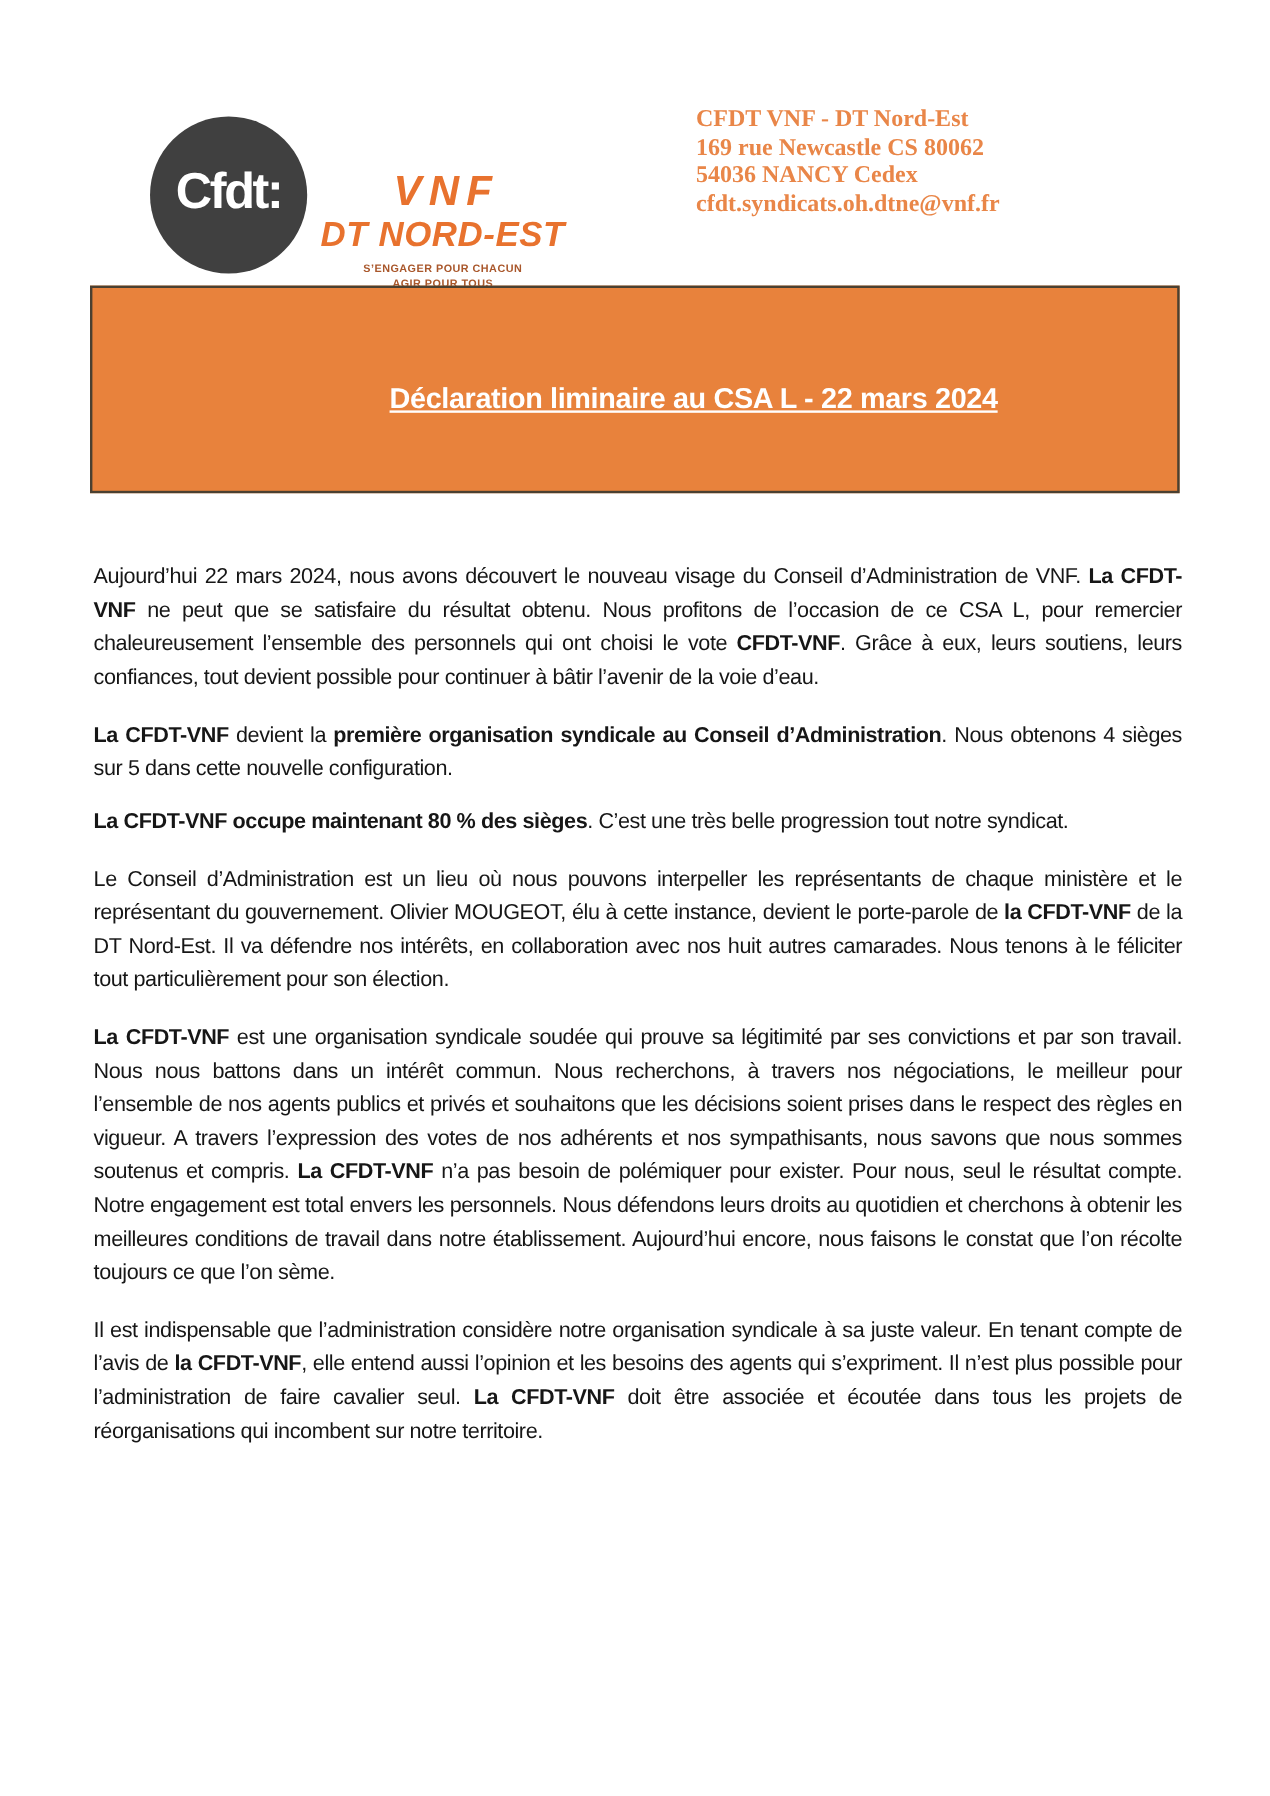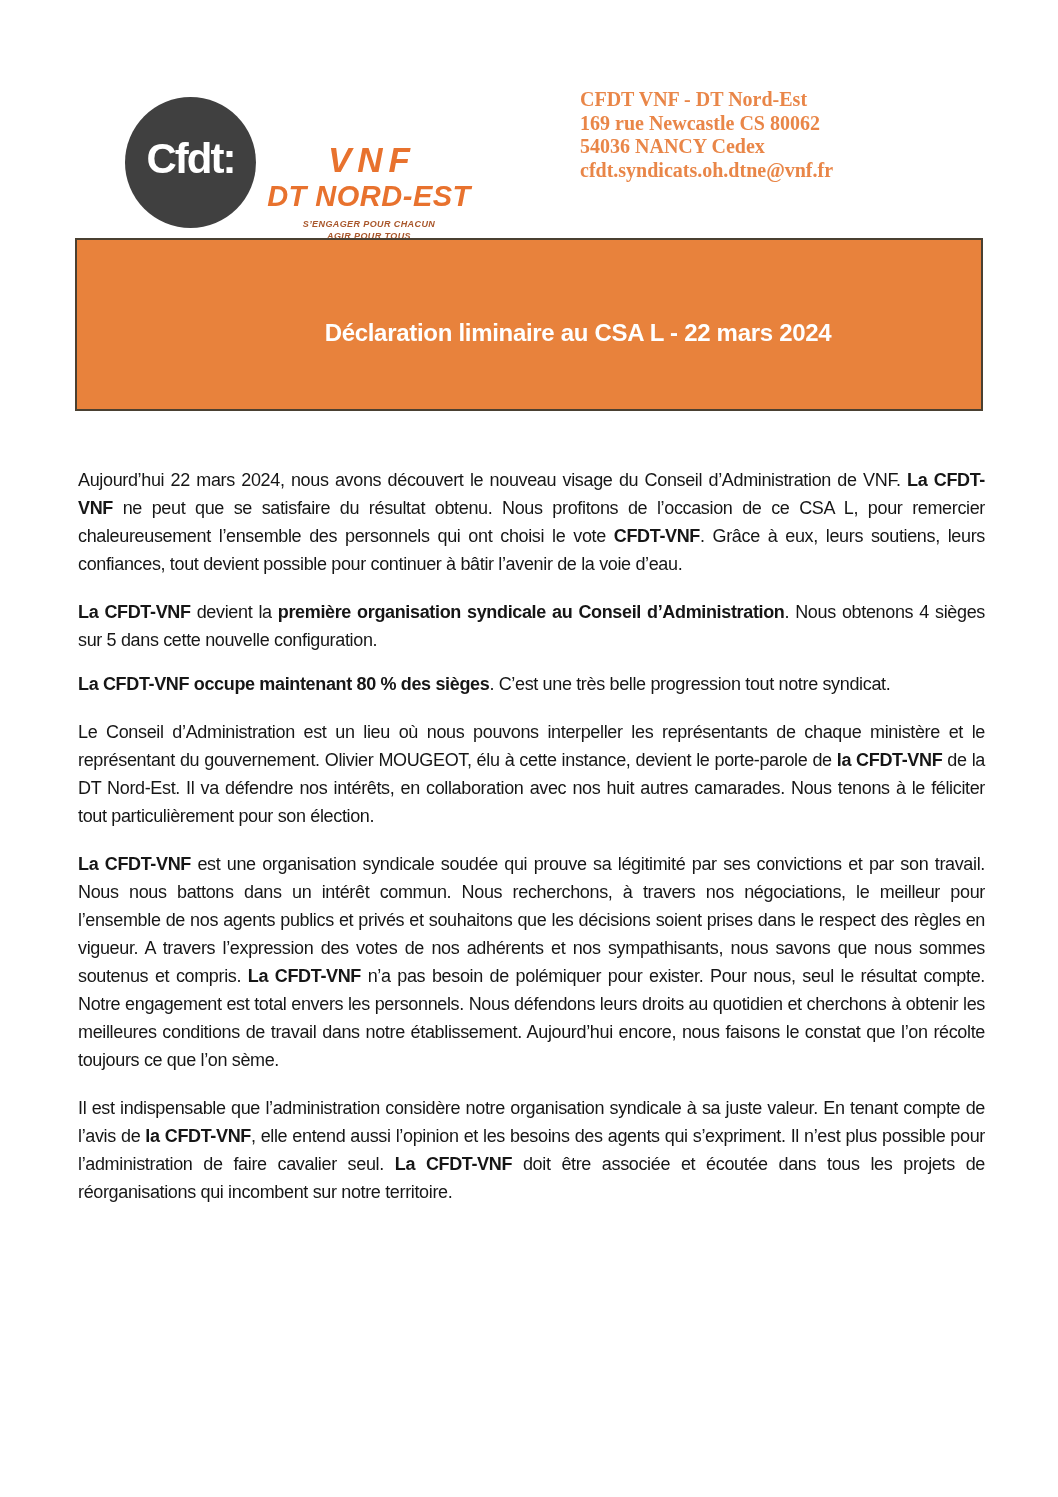--- a/index.html
+++ b/index.html
@@ -46,21 +46,21 @@
   
   .title-banner {
     position: absolute; left: 75px; top: 238px;
     width: 908px; height: 173px;
     box-sizing: border-box;
     border: 2px solid transparent;
     display: flex; align-items: center; justify-content: center;
   }
   .banner-title {
     font-weight: bold; font-size: 24px; letter-spacing: -0.3px;
-    padding-left: 98px; padding-top: 16px;
+    padding-left: 98px; padding-top: 16px; text-decoration: underline;
   }
 
   
   .letter-body {
     position: absolute; left: 78px; top: 466px; width: 907px;
     font-size: 18px; line-height: 28px; letter-spacing: -0.35px;
     text-align: justify;
   }
   .letter-body p { margin: 0 0 20px 0; }
   .letter-body p.no-gap { margin-bottom: 16px; }
@@ -73,21 +73,21 @@
 
   <header class="letterhead">
 
     <div class="cfdt-circle" style="background-color: #404040;">
       <span class="cfdt-word" style="color: rgb(255, 255, 255);">Cfdt:</span>
     </div>
 
     <div class="vnf-logo" style="color: rgb(232, 114, 46);">
       <div class="vnf-line1">VNF</div>
       <div class="vnf-line2">DT NORD-EST</div>
-      <div class="vnf-taglines" style="color: rgb(169, 87, 43); font-style: italic;">
+      <div class="vnf-taglines" style="color: rgb(169, 87, 43);">
         <div>S’ENGAGER POUR CHACUN</div>
         <div>AGIR POUR TOUS</div>
       </div>
     </div>
 
     <div class="sender-address" style="color: rgb(233, 134, 72);">
       <div>CFDT VNF - DT Nord-Est</div>
       <div>169 rue Newcastle CS 80062</div>
       <div>54036 NANCY Cedex</div>
       <div>cfdt.syndicats.oh.dtne@vnf.fr</div>

